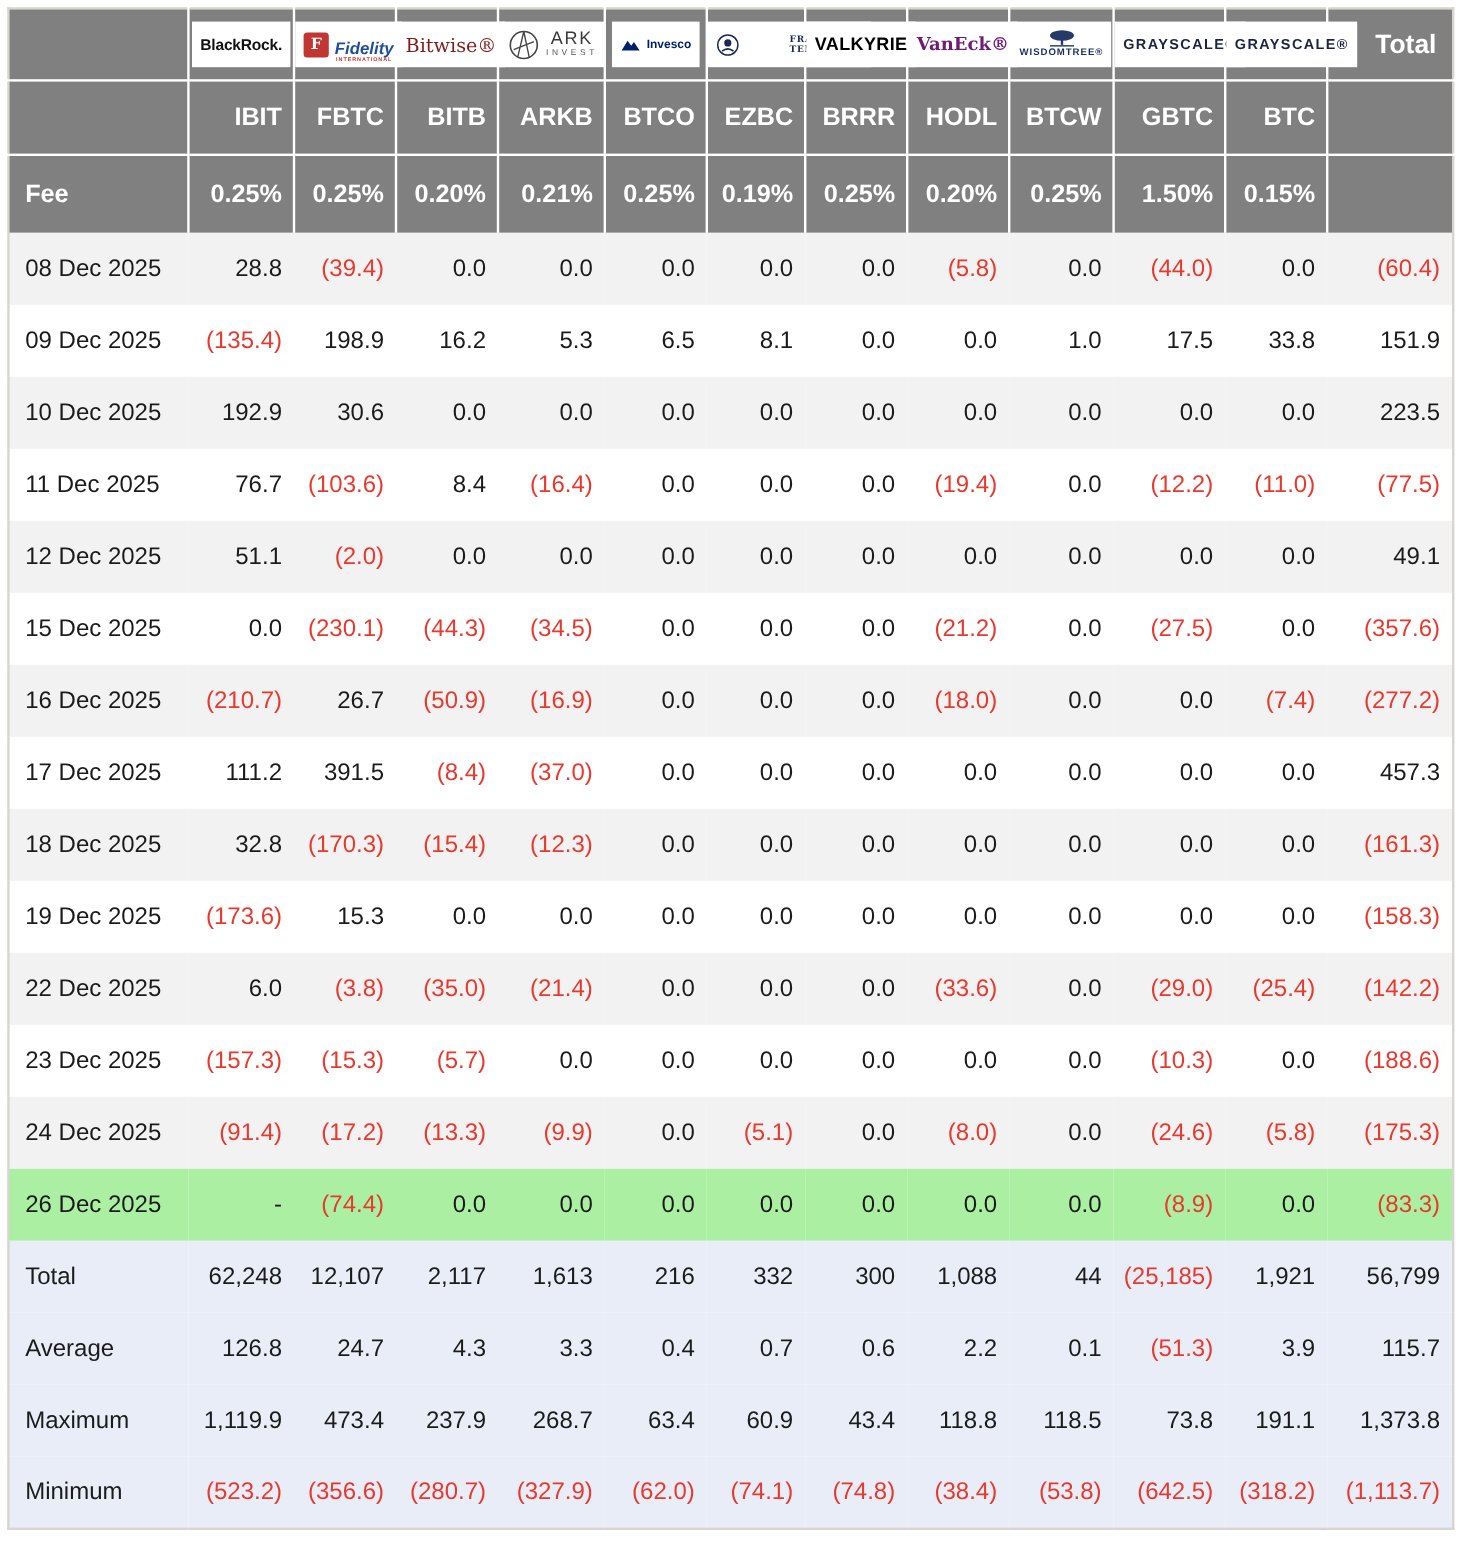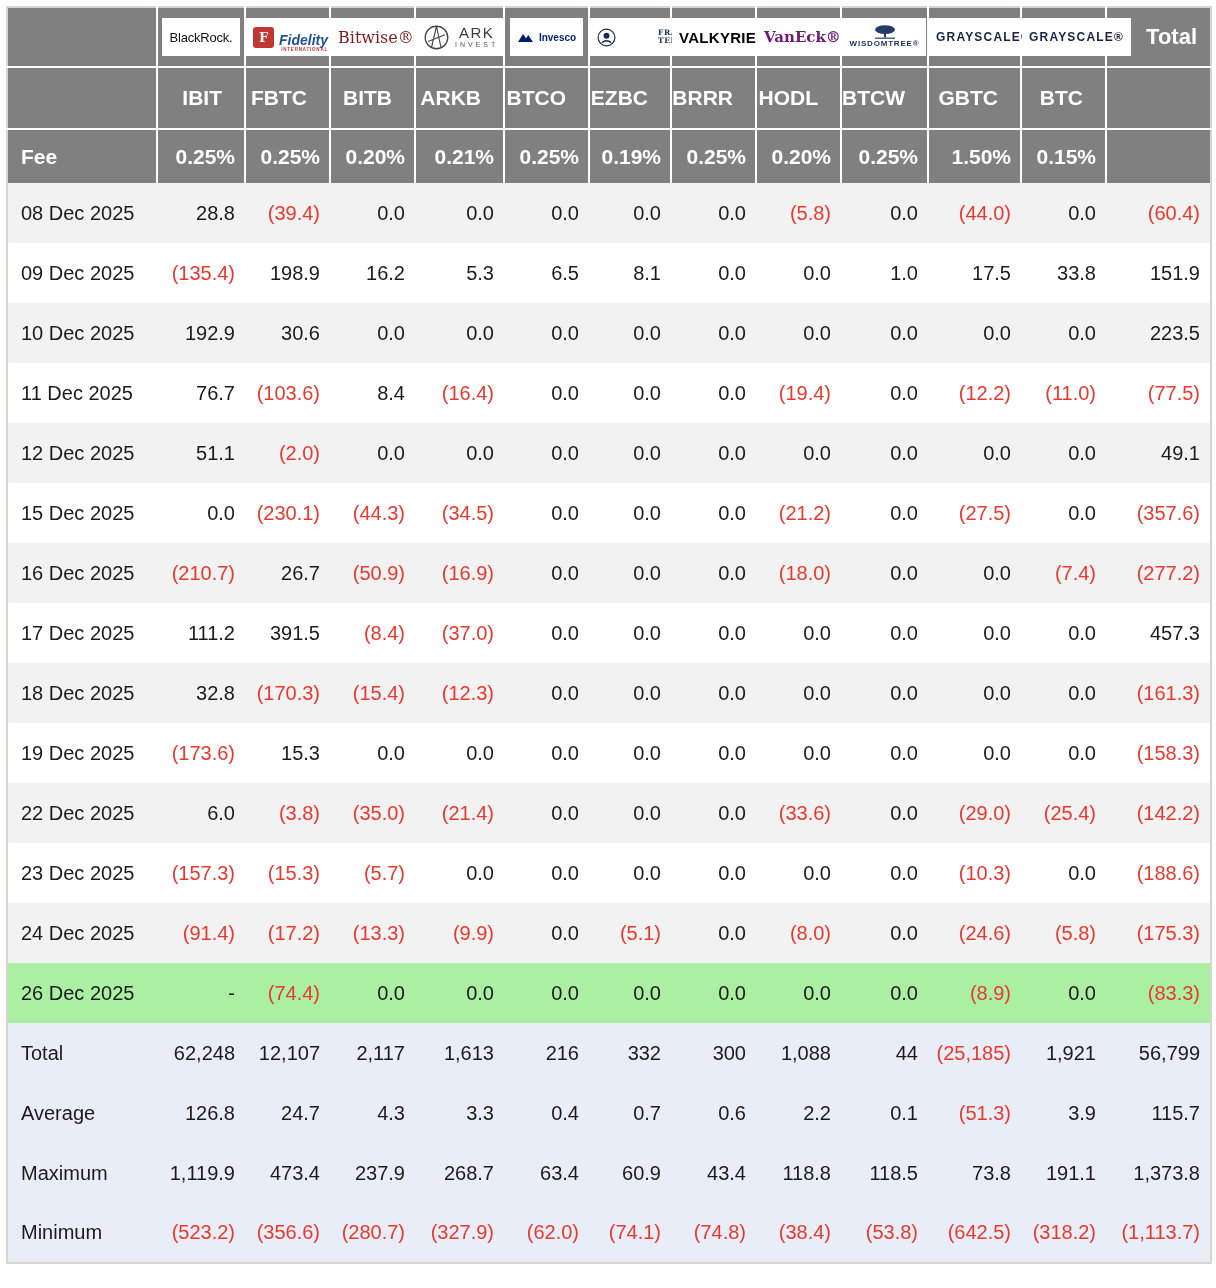--- a/index.html
+++ b/index.html
@@ -20,22 +20,22 @@
   thead th {
     background: var(--header-bg, #808080);
     border-right: 2px solid #ffffff;
     border-bottom: 2px solid #ffffff;
     color: var(--header-text, #ffffff);
     font-weight: bold;
     vertical-align: middle;
   }
   thead tr th:last-child { border-right: none; }
   tr.logo-row th { height: 60px; text-align: center; }
-  tr.ticker-row th { height: 62px; font-size: 21px; text-align: right; padding-right: 22px; }
-  tr.fee-row th { height: 54px; font-size: 21px; text-align: right; padding-right: 9px; border-bottom: none; }
+  tr.ticker-row th { height: 62px; font-size: 21px; text-align: right; padding-right: 9px; }
+  tr.fee-row th { height: 65px; font-size: 21px; text-align: right; padding-right: 9px; border-bottom: none; }
   thead th.row-label { text-align: left; padding-left: 13px; }
   tr.logo-row th.total-head { text-align: right; padding-right: 13px; font-size: 22px; }
   
   tbody td {
     height: 60px;
     font-size: 20px;
     text-align: right;
     padding-right: 10px;
     vertical-align: middle;
     background: var(--row-bg, #ffffff);
@@ -53,27 +53,27 @@
     display: inline-flex;
     align-items: center;
     justify-content: center;
     height: 38px;
     min-width: 58px;
     padding: 2px 7px;
     gap: 5px;
     vertical-align: middle;
   }
   .logo-col { display: flex; flex-direction: column; align-items: center; line-height: 1.05; }
-  .logo-blackrock span { color: #111111; font-weight: 400; font-size: 13px; letter-spacing: -0.2px; }
+  .logo-blackrock span { color: #111111; font-weight: 700; font-size: 13px; letter-spacing: -0.2px; }
   .fid-mark {
     width: 21px; height: 21px; background: #bf3632; border-radius: 3px;
     display: flex; align-items: center; justify-content: center; flex: 0 0 auto;
   }
   .fid-f { color: #ffffff; font-weight: 800; font-size: 13px; font-family: "DejaVu Serif", serif; }
-  .logo-fidelity .logo-col { align-items: flex-end; margin-top: 12px; }
+  .logo-fidelity .logo-col { align-items: center; margin-top: 12px; }
   .fid-name { color: #1f4e9c; font-weight: 700; font-size: 14px; font-style: italic; }
   .fid-sub { color: #bf3632; font-size: 4.5px; font-weight: 700; letter-spacing: 0.8px; }
   .logo-bitwise span { font-family: "DejaVu Serif", serif; color: #7f1d1d; font-size: 16px; font-weight: 500; }
   .ark-text { color: #3a3a3a; font-size: 15px; font-weight: 500; letter-spacing: 1.5px; }
   .ark-sub { color: #555555; font-size: 7px; letter-spacing: 3px; font-weight: 400; }
   .logo-invesco span { color: #001f6b; font-weight: 700; font-size: 10px; }
   .ft-text { color: #1a2a52; font-family: "DejaVu Serif", serif; font-size: 7.5px; letter-spacing: 0.6px; font-weight: 700; margin-left: 37px; }
   .logo-franklin .logo-col { align-items: flex-start; }
   .logo-valkyrie span { color: #000000; font-weight: 900; font-size: 15px; letter-spacing: 0.3px; font-stretch: condensed; }
   .logo-vaneck span { color: #701a75; font-family: "DejaVu Serif", serif; font-weight: 700; font-size: 15px; }

